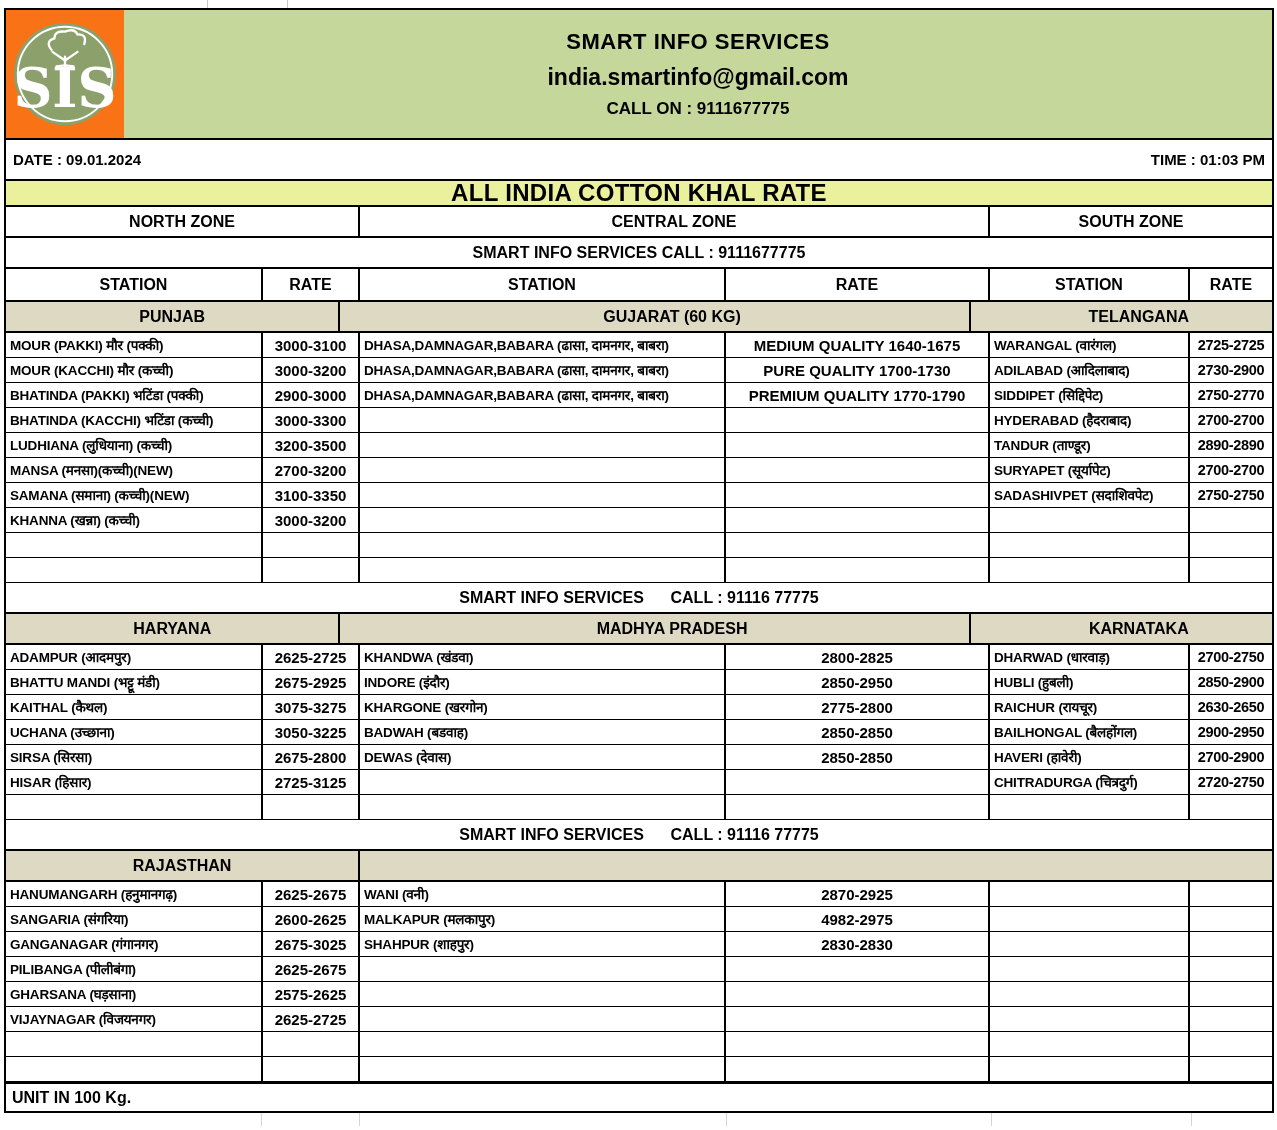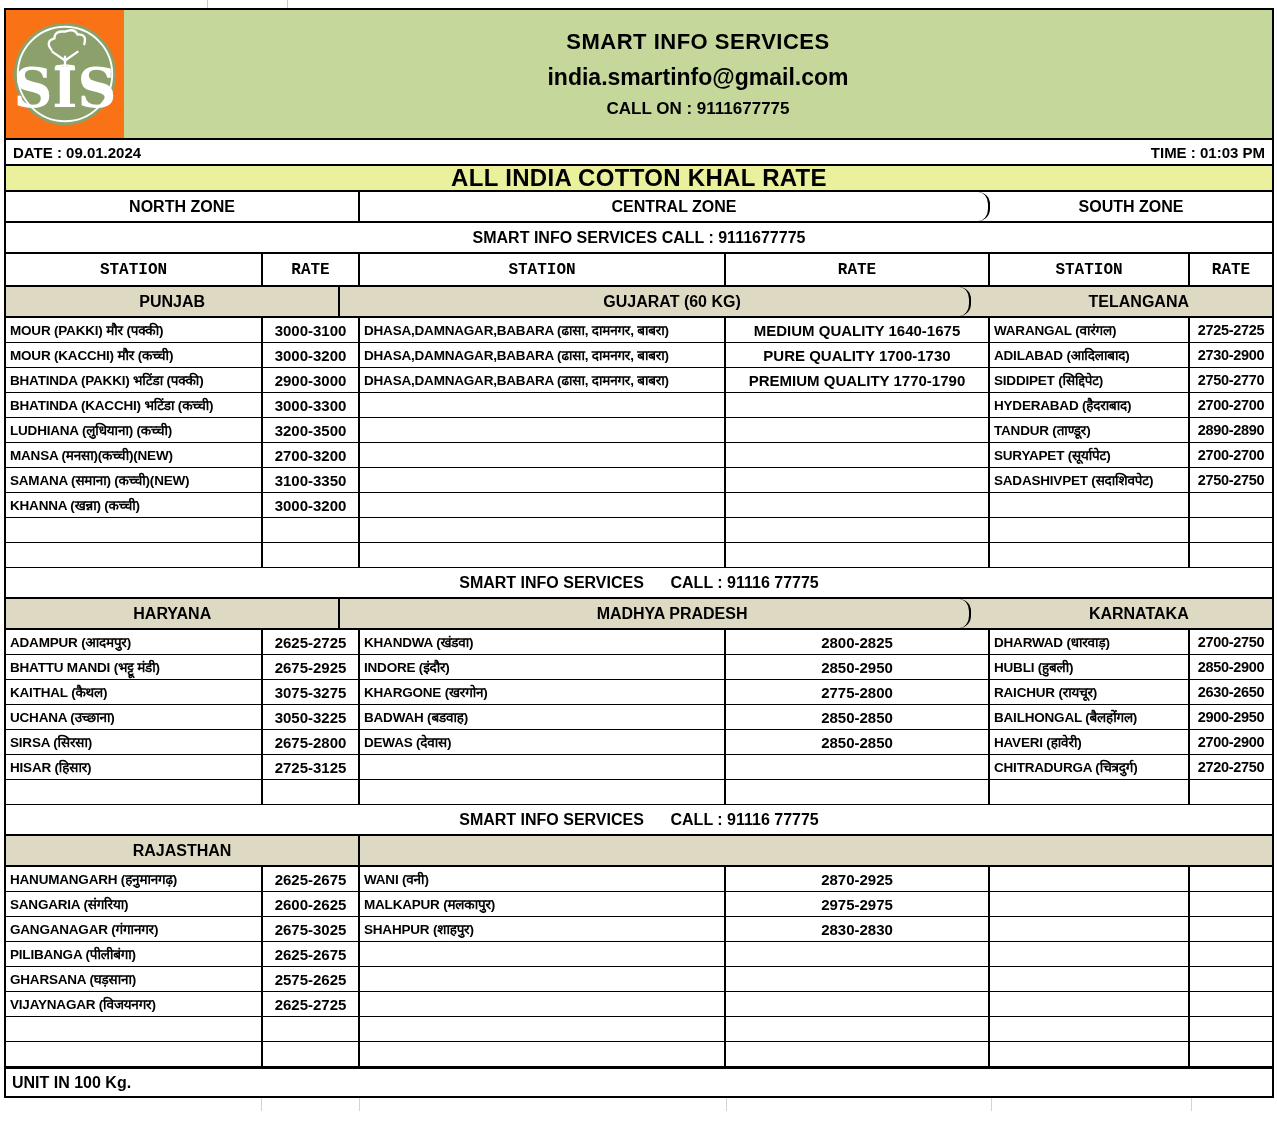--- a/index.html
+++ b/index.html
@@ -30,34 +30,34 @@
   }
   
   .hdr-row{display:flex;height:130px;border-bottom:2px solid var(--line);}
   .logo-cell{width:118px;background:#f97316;display:flex;align-items:center;justify-content:center;}
   .hdr-green{flex:1;background:var(--green);text-align:center;padding-top:19px;}
   .org-name{font-size:22px;letter-spacing:.5px;}
   .org-email{font-size:23px;margin-top:9px;}
   .org-phone{font-size:17px;margin-top:8px;}
   
   .date-row{display:flex;justify-content:space-between;align-items:center;
-    height:26px;padding:0 7px;font-size:15px;border-bottom:2px solid var(--line);}
+    height:41px;padding:0 7px;font-size:15px;border-bottom:2px solid var(--line);}
   .title-row{height:26px;background:var(--yellow);border-bottom:2px solid var(--line);
     display:flex;align-items:center;justify-content:center;font-size:24px;letter-spacing:.3px;}
   .zone-row{display:flex;height:31px;border-bottom:2px solid var(--line);}
   .zone-row .cell{display:flex;align-items:center;justify-content:center;font-size:16px;}
   .banner{height:31px;border-bottom:2px solid var(--line);display:flex;align-items:center;
     justify-content:center;font-size:16px;white-space:pre;}
-  .colhead-row{display:flex;height:33px;border-bottom:2px solid var(--line);font-family:Liberation Mono, monospace;}
+  .colhead-row{display:flex;height:33px;border-bottom:2px solid var(--line);}
   .colhead-row .cell{display:flex;align-items:center;justify-content:center;font-size:16px;}
   .sect-row{display:flex;height:31px;border-bottom:2px solid var(--line);background:var(--beige);gap:35px;}
   .sect-row .cell{display:flex;align-items:center;justify-content:center;font-size:16px;}
   
   .w-n{width:354px;border-right:2px solid var(--line);}
-  .w-c{width:630px;border-right:2px solid var(--line);border-radius:12px;}
+  .w-c{width:630px;border-right:2px solid var(--line);}
   .w-s{width:282px;}
   
   .c0{width:257px;}.c1{width:97px;}.c2{width:366px;}.c3{width:264px;}.c4{width:200px;}.c5{width:82px;}
   .drow{display:flex;height:25px;}
   .drow .cell{border-right:2px solid var(--line);border-bottom:1px solid var(--line);
     overflow:hidden;white-space:nowrap;display:flex;align-items:center;}
   .drow .cell:last-child,.colhead-row .cell:last-child{border-right:none;}
   .colhead-row .cell{border-right:2px solid var(--line);}
   .drow .c0,.drow .c2,.drow .c4{justify-content:flex-start;padding-left:4px;font-size:13.5px;letter-spacing:-0.2px;}
   .drow .c1,.drow .c3,.drow .c5{justify-content:center;font-size:15px;}
@@ -285,21 +285,21 @@
         <div class="cell c1">2625-2675</div>
         <div class="cell c2">WANI (वनी)</div>
         <div class="cell c3">2870-2925</div>
         <div class="cell c4"></div>
         <div class="cell c5"></div>
       </div>
       <div class="drow">
         <div class="cell c0">SANGARIA (संगरिया)</div>
         <div class="cell c1">2600-2625</div>
         <div class="cell c2">MALKAPUR (मलकापुर)</div>
-        <div class="cell c3">2975-2975</div>
+        <div class="cell c3">4982-2975</div>
         <div class="cell c4"></div>
         <div class="cell c5"></div>
       </div>
       <div class="drow">
         <div class="cell c0">GANGANAGAR (गंगानगर)</div>
         <div class="cell c1">2675-3025</div>
         <div class="cell c2">SHAHPUR (शाहपुर)</div>
         <div class="cell c3">2830-2830</div>
         <div class="cell c4"></div>
         <div class="cell c5"></div>

